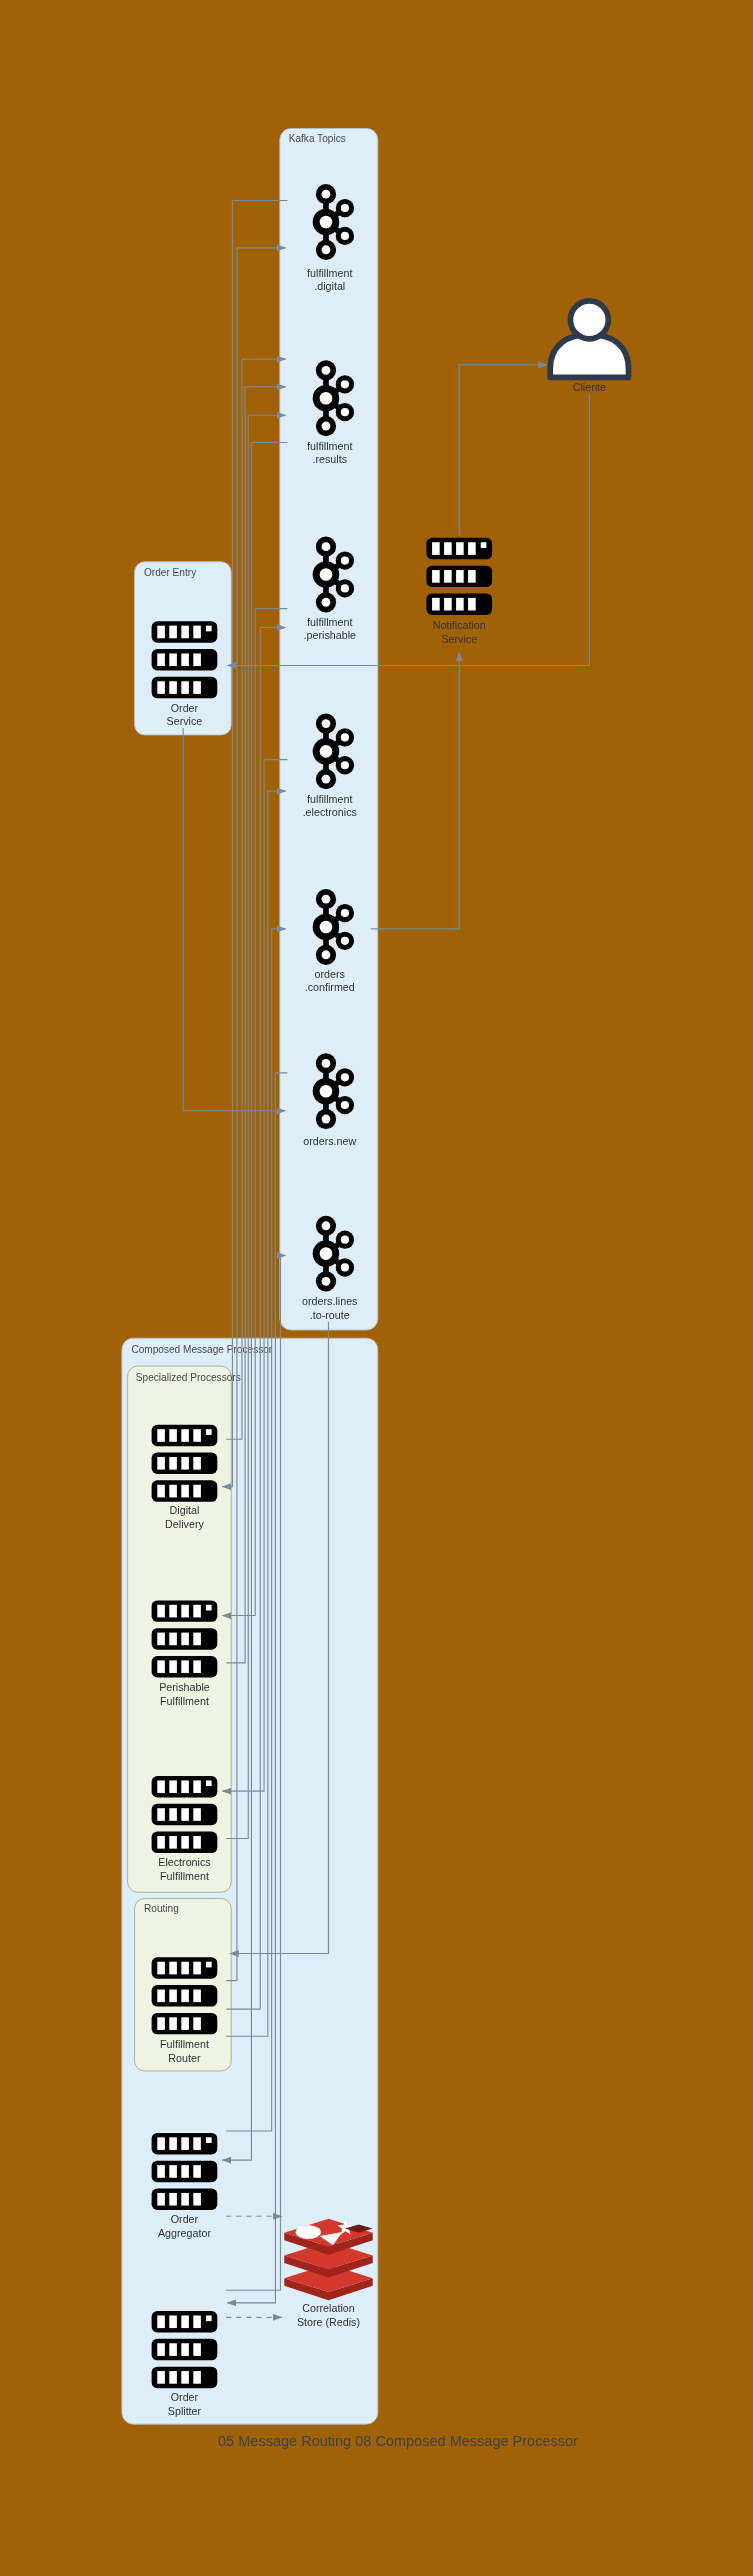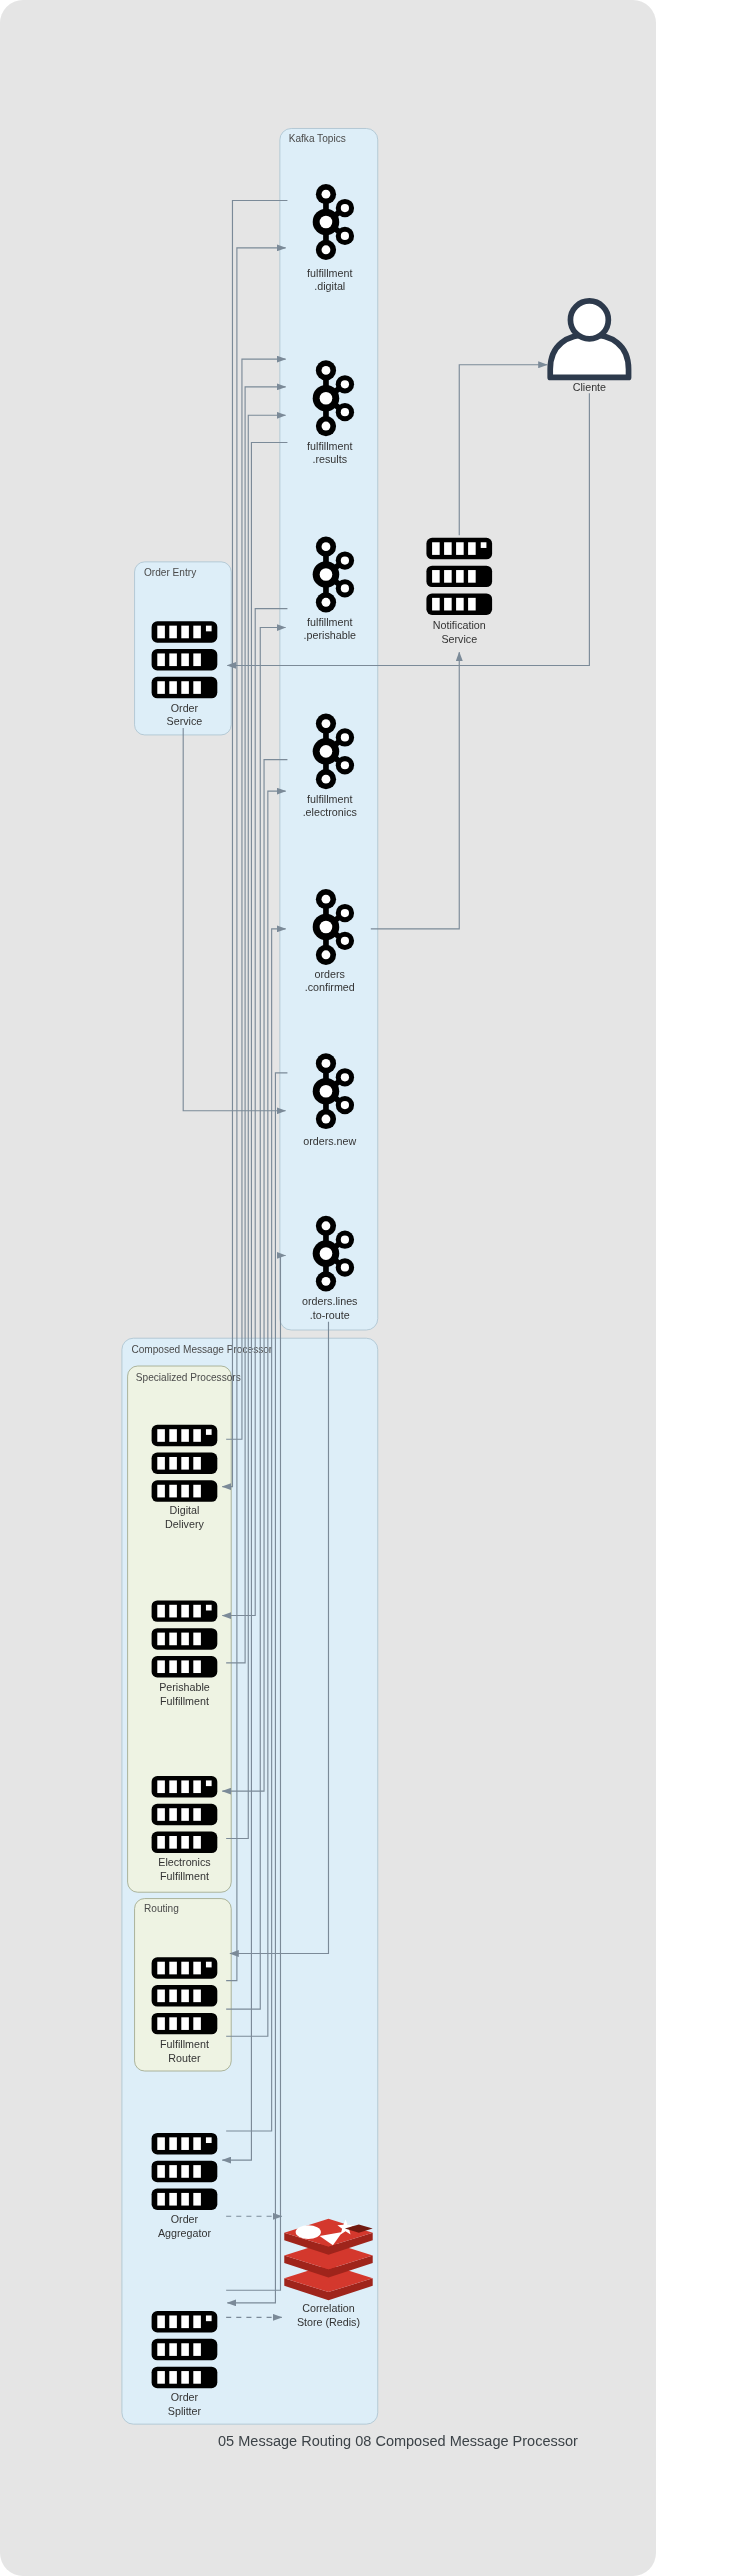--- a/index.html
+++ b/index.html
@@ -1,17 +1,17 @@
 <!DOCTYPE html>
 <html style="font-size:10px"><head>
 <meta charset="utf-8">
 <style>
   html,body{margin:0;padding:0;background:#ffffff;}
-  .stage{position:relative;width:656px;height:2576px;background:#e5e5e5;
-         font-family:"Liberation Sans","DejaVu Sans",sans-serif;border-radius:23px;}
+  .stage{position:relative;width:753px;height:2576px;background:#a16207;
+         font-family:"Liberation Sans","DejaVu Sans",sans-serif;}
   svg{display:block;}
   text{font-family:"Liberation Sans","DejaVu Sans",sans-serif;fill:#333333;}
   .node-label{font-size:17px;text-anchor:middle;}
   .box-title{font-size:16px;fill:#4a4a4a;text-anchor:start;}
   .caption{font-size:23px;fill:#3c4348;text-anchor:middle;}
   .container-blue{fill:#ddeef8;stroke:#aec5d2;stroke-width:1.4;}
   .container-green{fill:#eef3e3;stroke:#a3ab8f;stroke-width:1.4;}
   .edge{fill:none;stroke:#7b8a98;stroke-width:1.8;}
   .edge-dashed{stroke-dasharray:8 8;}
 </style>

